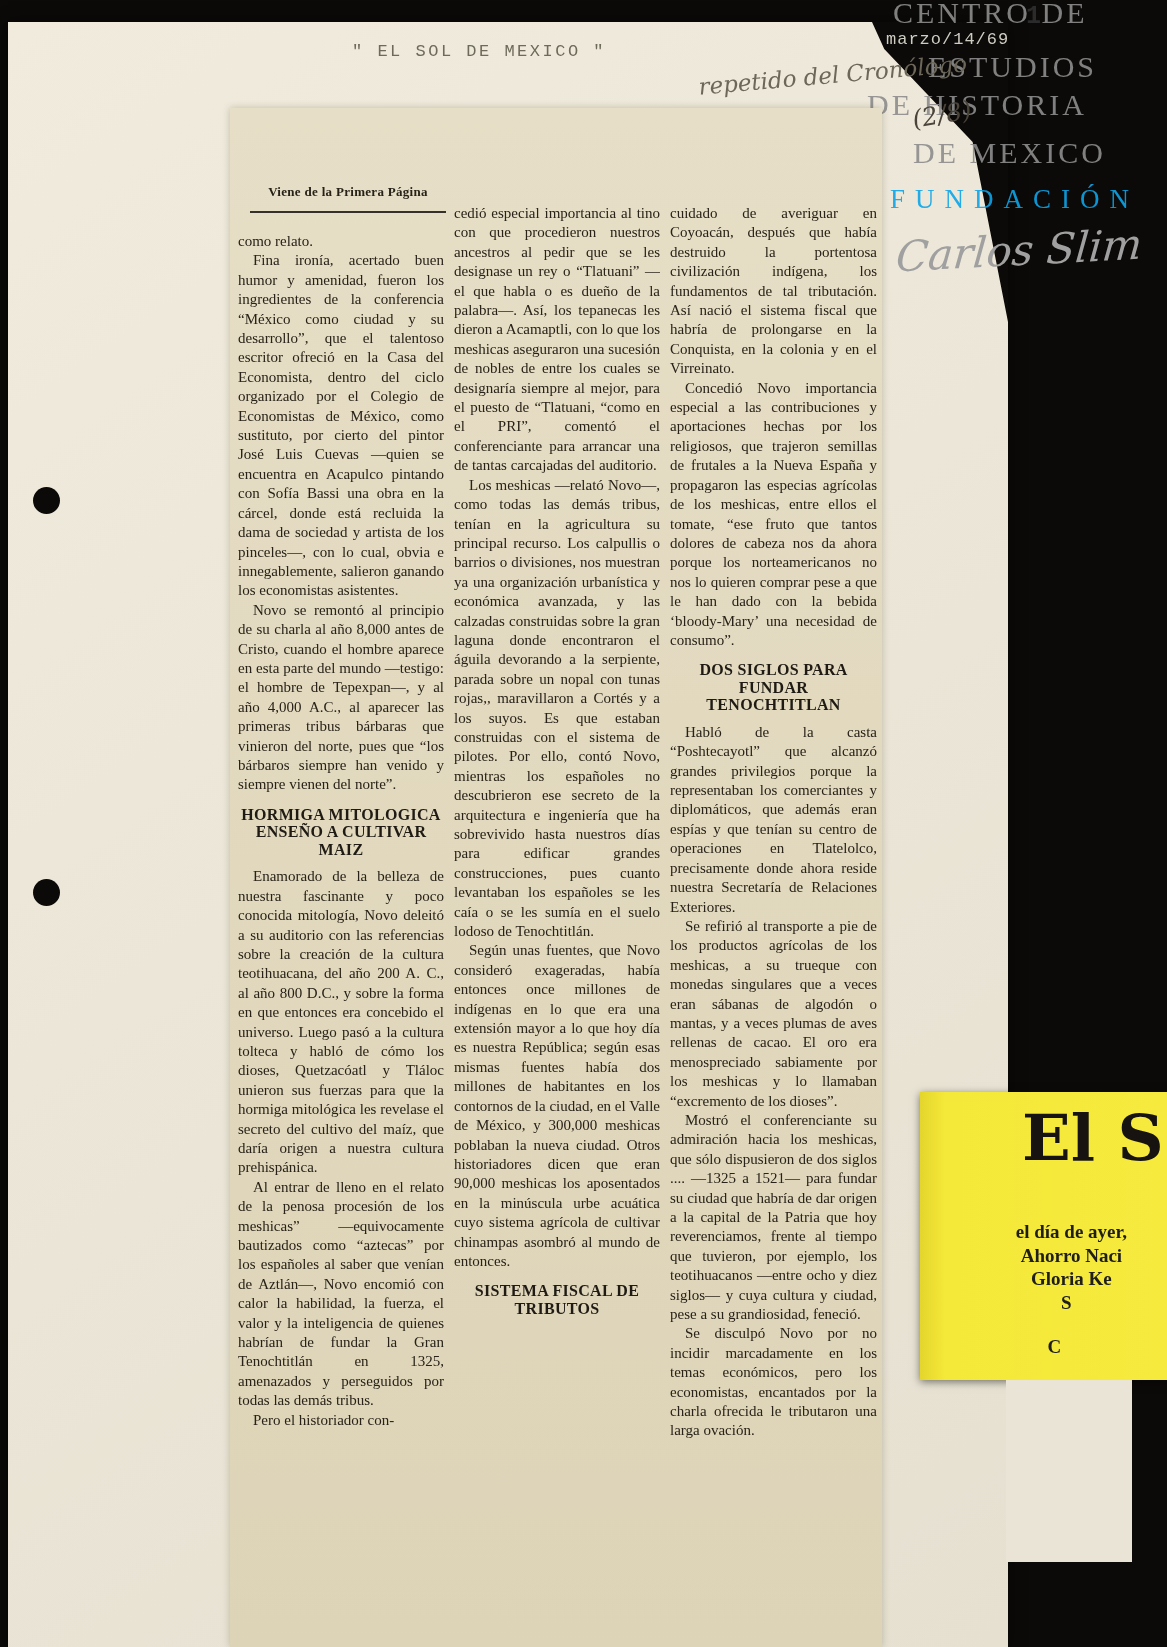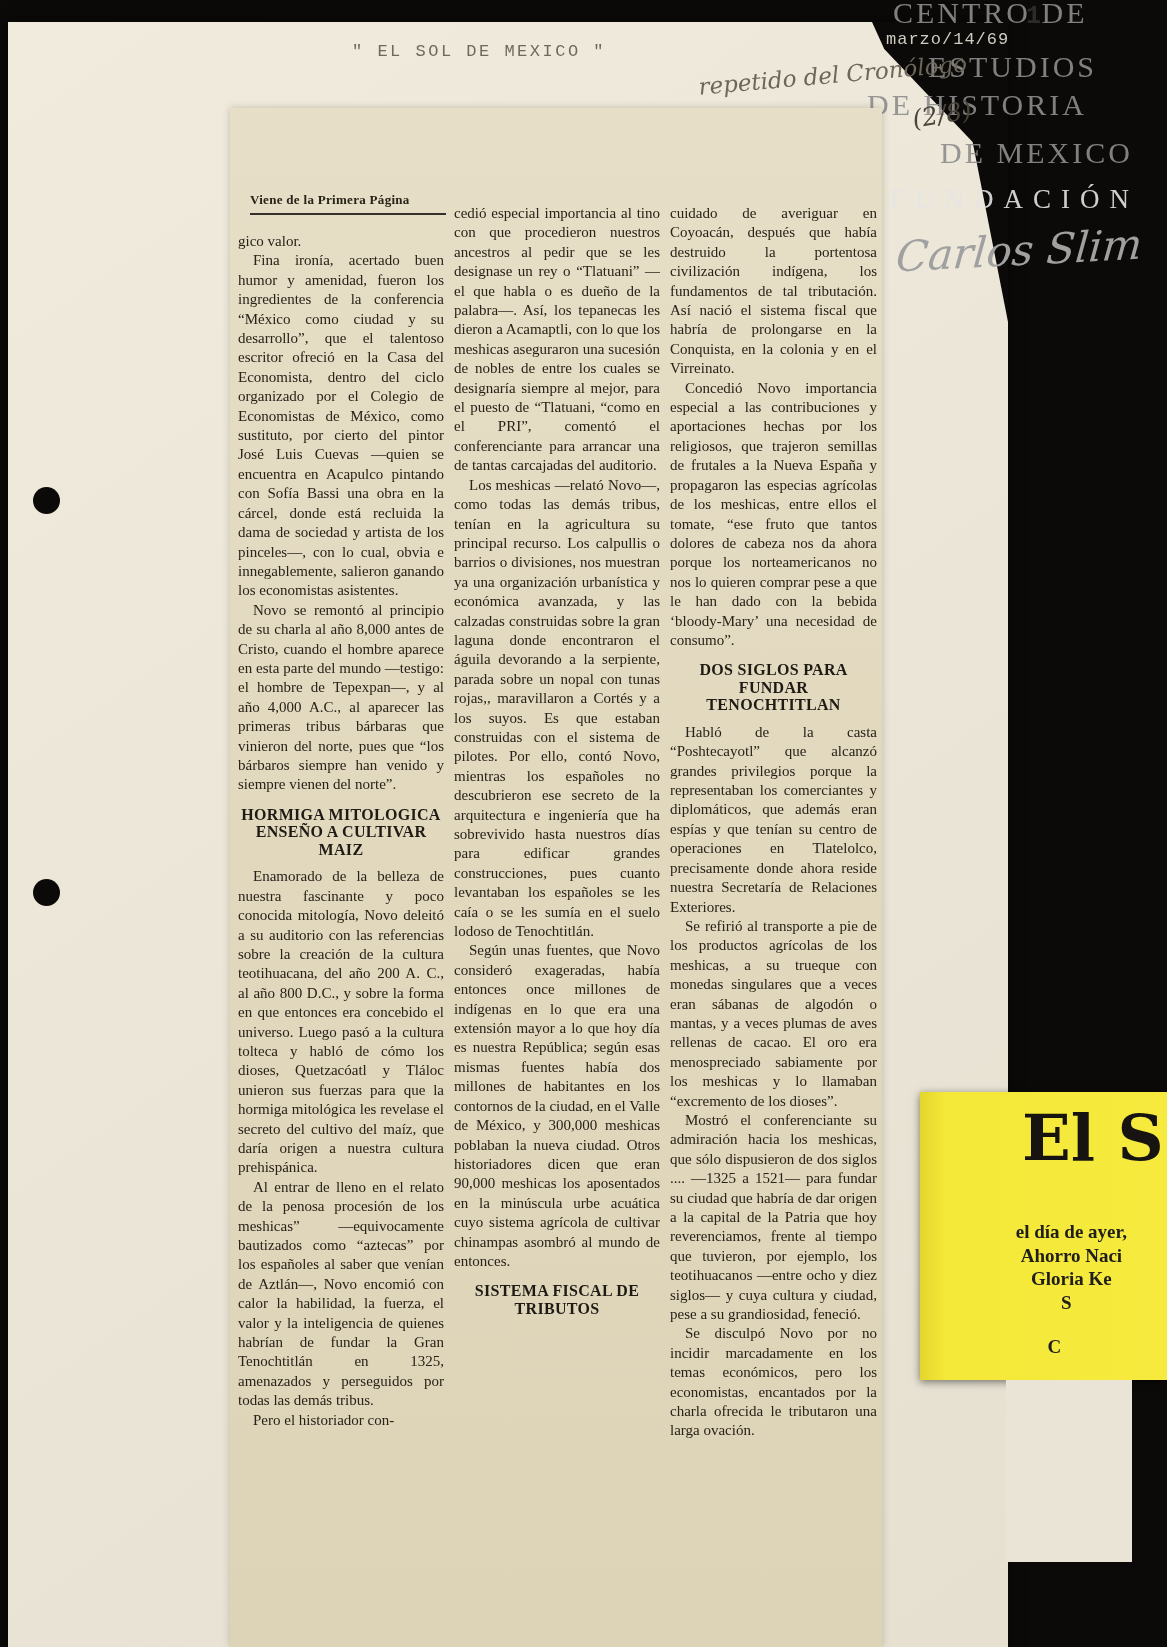--- a/index.html
+++ b/index.html
@@ -38,22 +38,22 @@
 
   
   .wm {
     font-family:"Liberation Serif", serif;
     color:#8d8d8d; opacity:.9; white-space:nowrap;
     font-size:30px; letter-spacing:3px;
   }
   #wm1 { left:893px; top:-4px; }
   #wm2 { left:928px; top:50px; }
   #wm3 { left:867px; top:88px; }
-  #wm4 { left:940px; top:136px; }
-  #wm5 { left:890px; top:184px; font-size:27px; letter-spacing:10px; color:#e5e5e5; }
+  #wm4 { left:913px; top:136px; }
+  #wm5 { left:890px; top:184px; font-size:27px; letter-spacing:10px; color:#0ea5e9; }
   #wm-signature {
     left:896px; top:226px; white-space:nowrap;
     font-family:"DejaVu Serif", serif; font-style:italic;
     font-size:42px; color:#a0a0a0; transform:rotate(-3deg) skewX(-8deg);
   }
   #page-digit {
     left:1026px; top:2px; font-family:"Liberation Mono", monospace;
     font-size:25px; font-weight:700; color:#2b2b2b;
   }
 
@@ -81,24 +81,24 @@
     position:absolute; left:36px; top:20px; width:600px; height:54px;
     background:#ebe3cb; border-left:1.5px solid #6a665c;
     display:flex; align-items:center; justify-content:center;
   }
   #headline {
     font-family:"Liberation Sans", sans-serif;
     font-weight:700; font-size:33px; letter-spacing:1px;
     color:#1d1a14; white-space:nowrap;
   }
   #kicker {
-    position:absolute; left:20px; top:84px; width:196px;
+    position:absolute; left:20px; top:76px; width:196px;
     font-weight:700; font-size:13px; letter-spacing:.3px;
-    color:#272218; padding-bottom:5px;
-    border-bottom:2px solid #35302a; text-align:left;
+    color:#272218; padding-bottom:11px;
+    border-bottom:2px solid #35302a; text-align:center;
   }
   .col {
     position:absolute; overflow:hidden;
     color:#282218; font-size:15px; line-height:19.4px;
     text-align:justify;
   }
   #col-1 { left:8px;   top:124px; width:206px; height:1415px; }
   #col-2 { left:224px; top:96px;  width:206px; height:1443px; }
   #col-3 { left:440px; top:96px;  width:207px; height:1443px; }
   .para { text-indent:15px; }
@@ -155,21 +155,21 @@
 <div class="abs" id="wm-signature">Carlos Slim</div>
 <div class="abs" id="page-digit">1</div>
 
 <div class="abs handwriting" id="pencil-note">repetido del Cronólogo</div>
 <div class="abs handwriting" id="frac-top">(2/8)</div>
 <div class="abs handwriting" id="frac-headline">(2/8)</div>
 
 <div class="abs" id="clipping">
   <div id="kicker">Viene de la Primera Página</div>
   <div class="col" id="col-1">
-      <div class="para cont">gico valor.</div>
+      <div class="para cont">como relato.</div>
       <div class="para">Fina ironía, acertado buen humor y amenidad, fueron los ingredientes de la conferencia “México como ciudad y su desarrollo”, que el talentoso escritor ofreció en la Casa del Economista, dentro del ciclo organizado por el Colegio de Economistas de México, como sustituto, por cierto del pintor José Luis Cuevas —quien se encuentra en Acapulco pintando con Sofía Bassi una obra en la cárcel, donde está recluida la dama de sociedad y artista de los pinceles—, con lo cual, obvia e innegablemente, salieron ganando los economistas asistentes.</div>
       <div class="para">Novo se remontó al principio de su charla al año 8,000 antes de Cristo, cuando el hombre aparece en esta parte del mundo —testigo: el hombre de Tepexpan—, y al año 4,000 A.C., al aparecer las primeras tribus bárbaras que vinieron del norte, pues que “los bárbaros siempre han venido y siempre vienen del norte”.</div>
       <div class="subhead">HORMIGA MITOLOGICA ENSEÑO A CULTIVAR MAIZ</div>
       <div class="para">Enamorado de la belleza de nuestra fascinante y poco conocida mitología, Novo deleitó a su auditorio con las referencias sobre la creación de la cultura teotihuacana, del año 200 A. C., al año 800 D.C., y sobre la forma en que entonces era concebido el universo. Luego pasó a la cultura tolteca y habló de cómo los dioses, Quetzacóatl y Tláloc unieron sus fuerzas para que la hormiga mitológica les revelase el secreto del cultivo del maíz, que daría origen a nuestra cultura prehispánica.</div>
       <div class="para">Al entrar de lleno en el relato de la penosa procesión de los meshicas” —equivocamente bautizados como “aztecas” por los españoles al saber que venían de Aztlán—, Novo encomió con calor la habilidad, la fuerza, el valor y la inteligencia de quienes habrían de fundar la Gran Tenochtitlán en 1325, amenazados y perseguidos por todas las demás tribus.</div>
       <div class="para">Pero el historiador con-</div>
     </div>
   <div class="col" id="col-2">
       <div class="para cont">cedió especial importancia al tino con que procedieron nuestros ancestros al pedir que se les designase un rey o “Tlatuani” —el que habla o es dueño de la palabra—. Así, los tepanecas les dieron a Acamaptli, con lo que los meshicas aseguraron una sucesión de nobles de entre los cuales se designaría siempre al mejor, para el puesto de “Tlatuani, “como en el PRI”, comentó el conferenciante para arrancar una de tantas carcajadas del auditorio.</div>
       <div class="para">Los meshicas —relató Novo—, como todas las demás tribus, tenían en la agricultura su principal recurso. Los calpullis o barrios o divisiones, nos muestran ya una organización urbanística y económica avanzada, y las calzadas construidas sobre la gran laguna donde encontraron el águila devorando a la serpiente, parada sobre un nopal con tunas rojas,, maravillaron a Cortés y a los suyos. Es que estaban construidas con el sistema de pilotes. Por ello, contó Novo, mientras los españoles no descubrieron ese secreto de la arquitectura e ingeniería que ha sobrevivido hasta nuestros días para edificar grandes construcciones, pues cuanto levantaban los españoles se les caía o se les sumía en el suelo lodoso de Tenochtitlán.</div>

